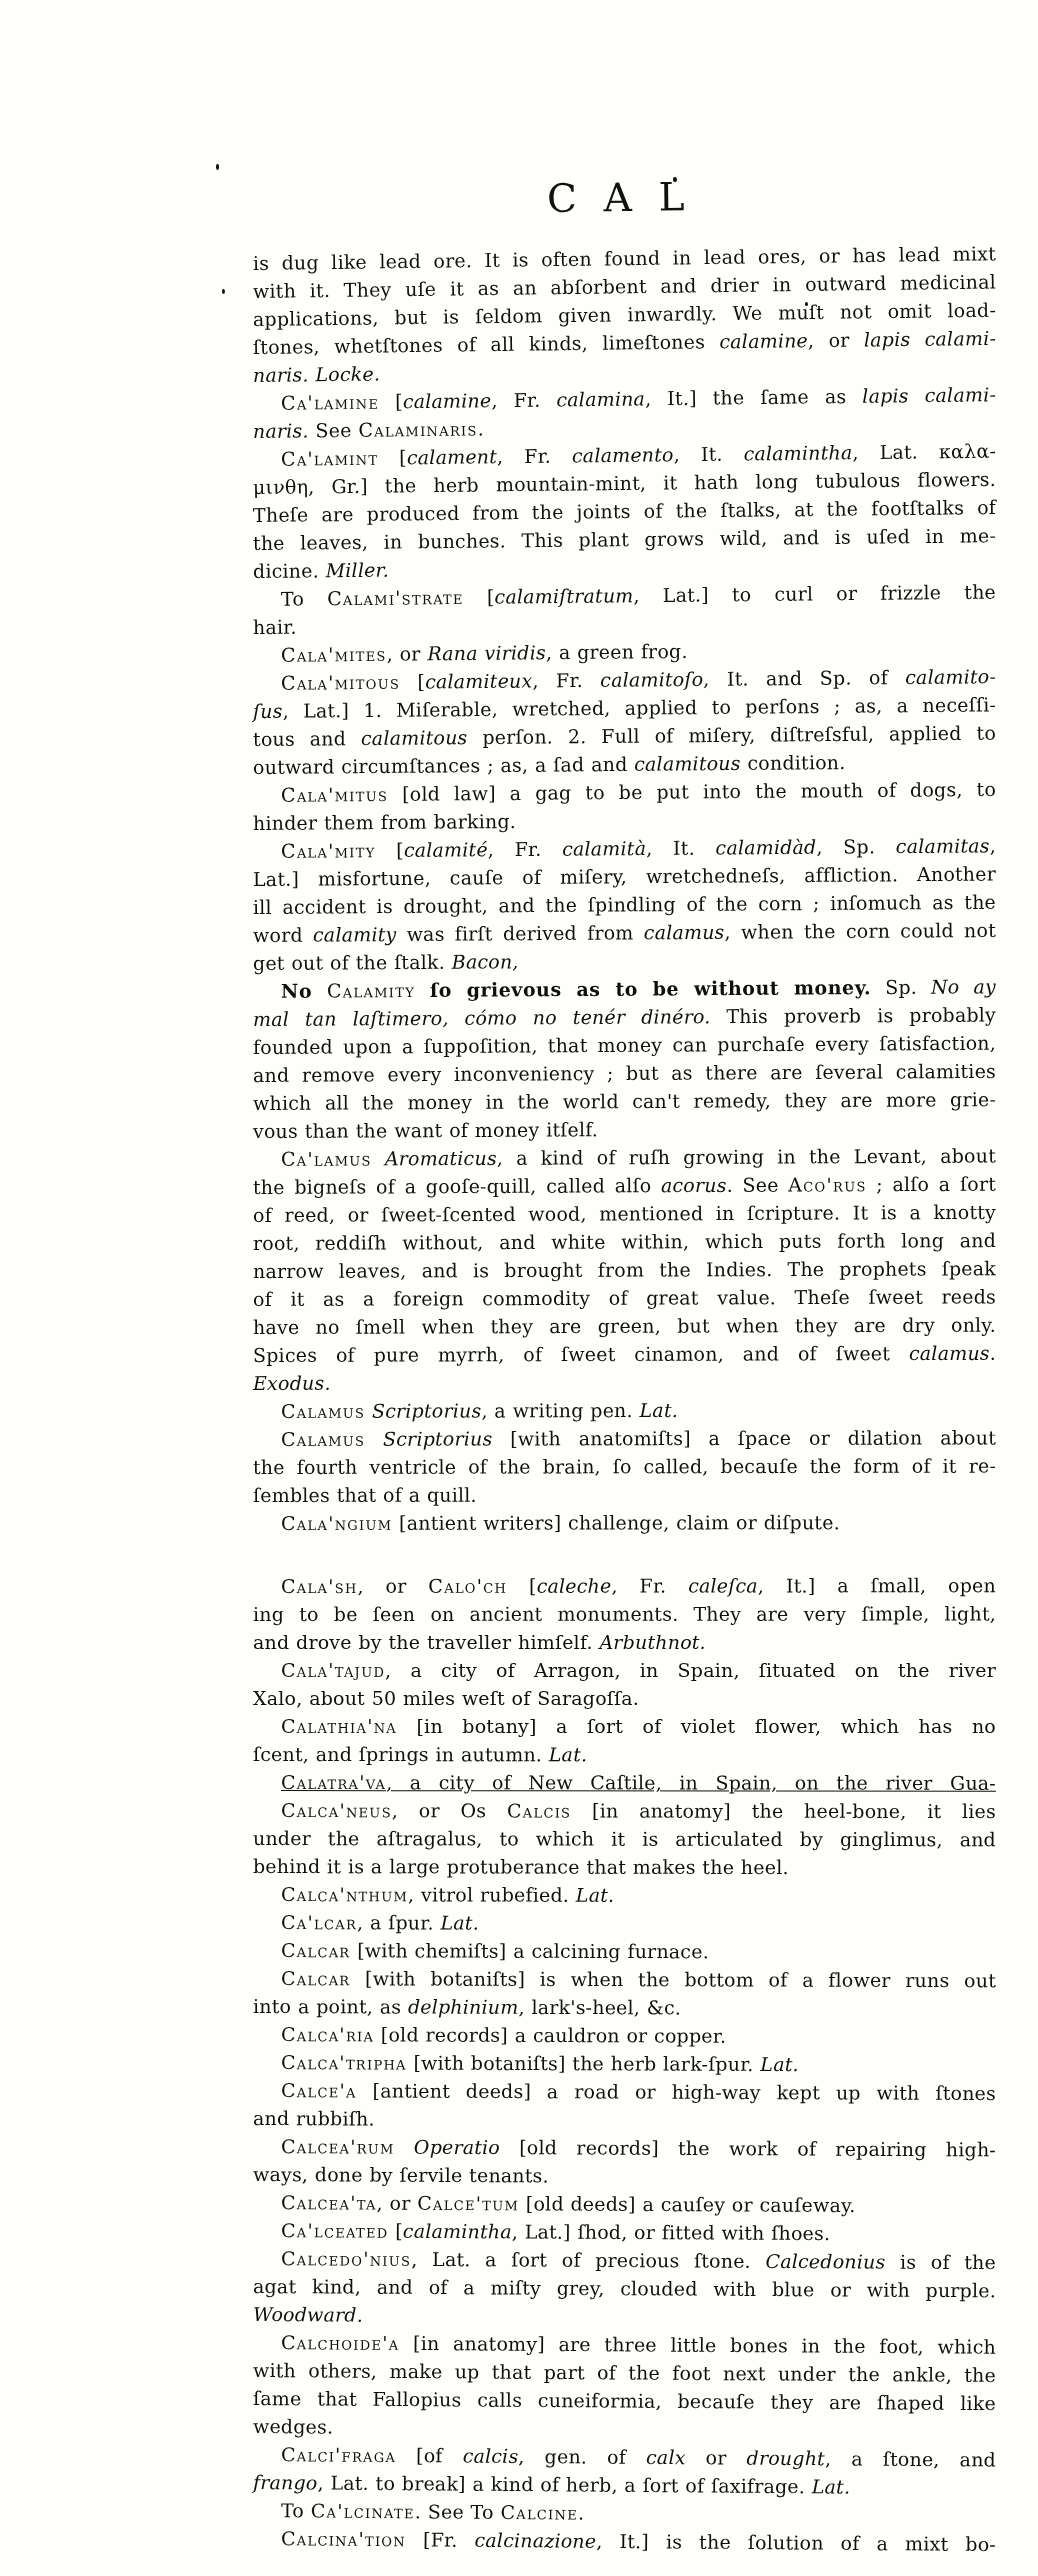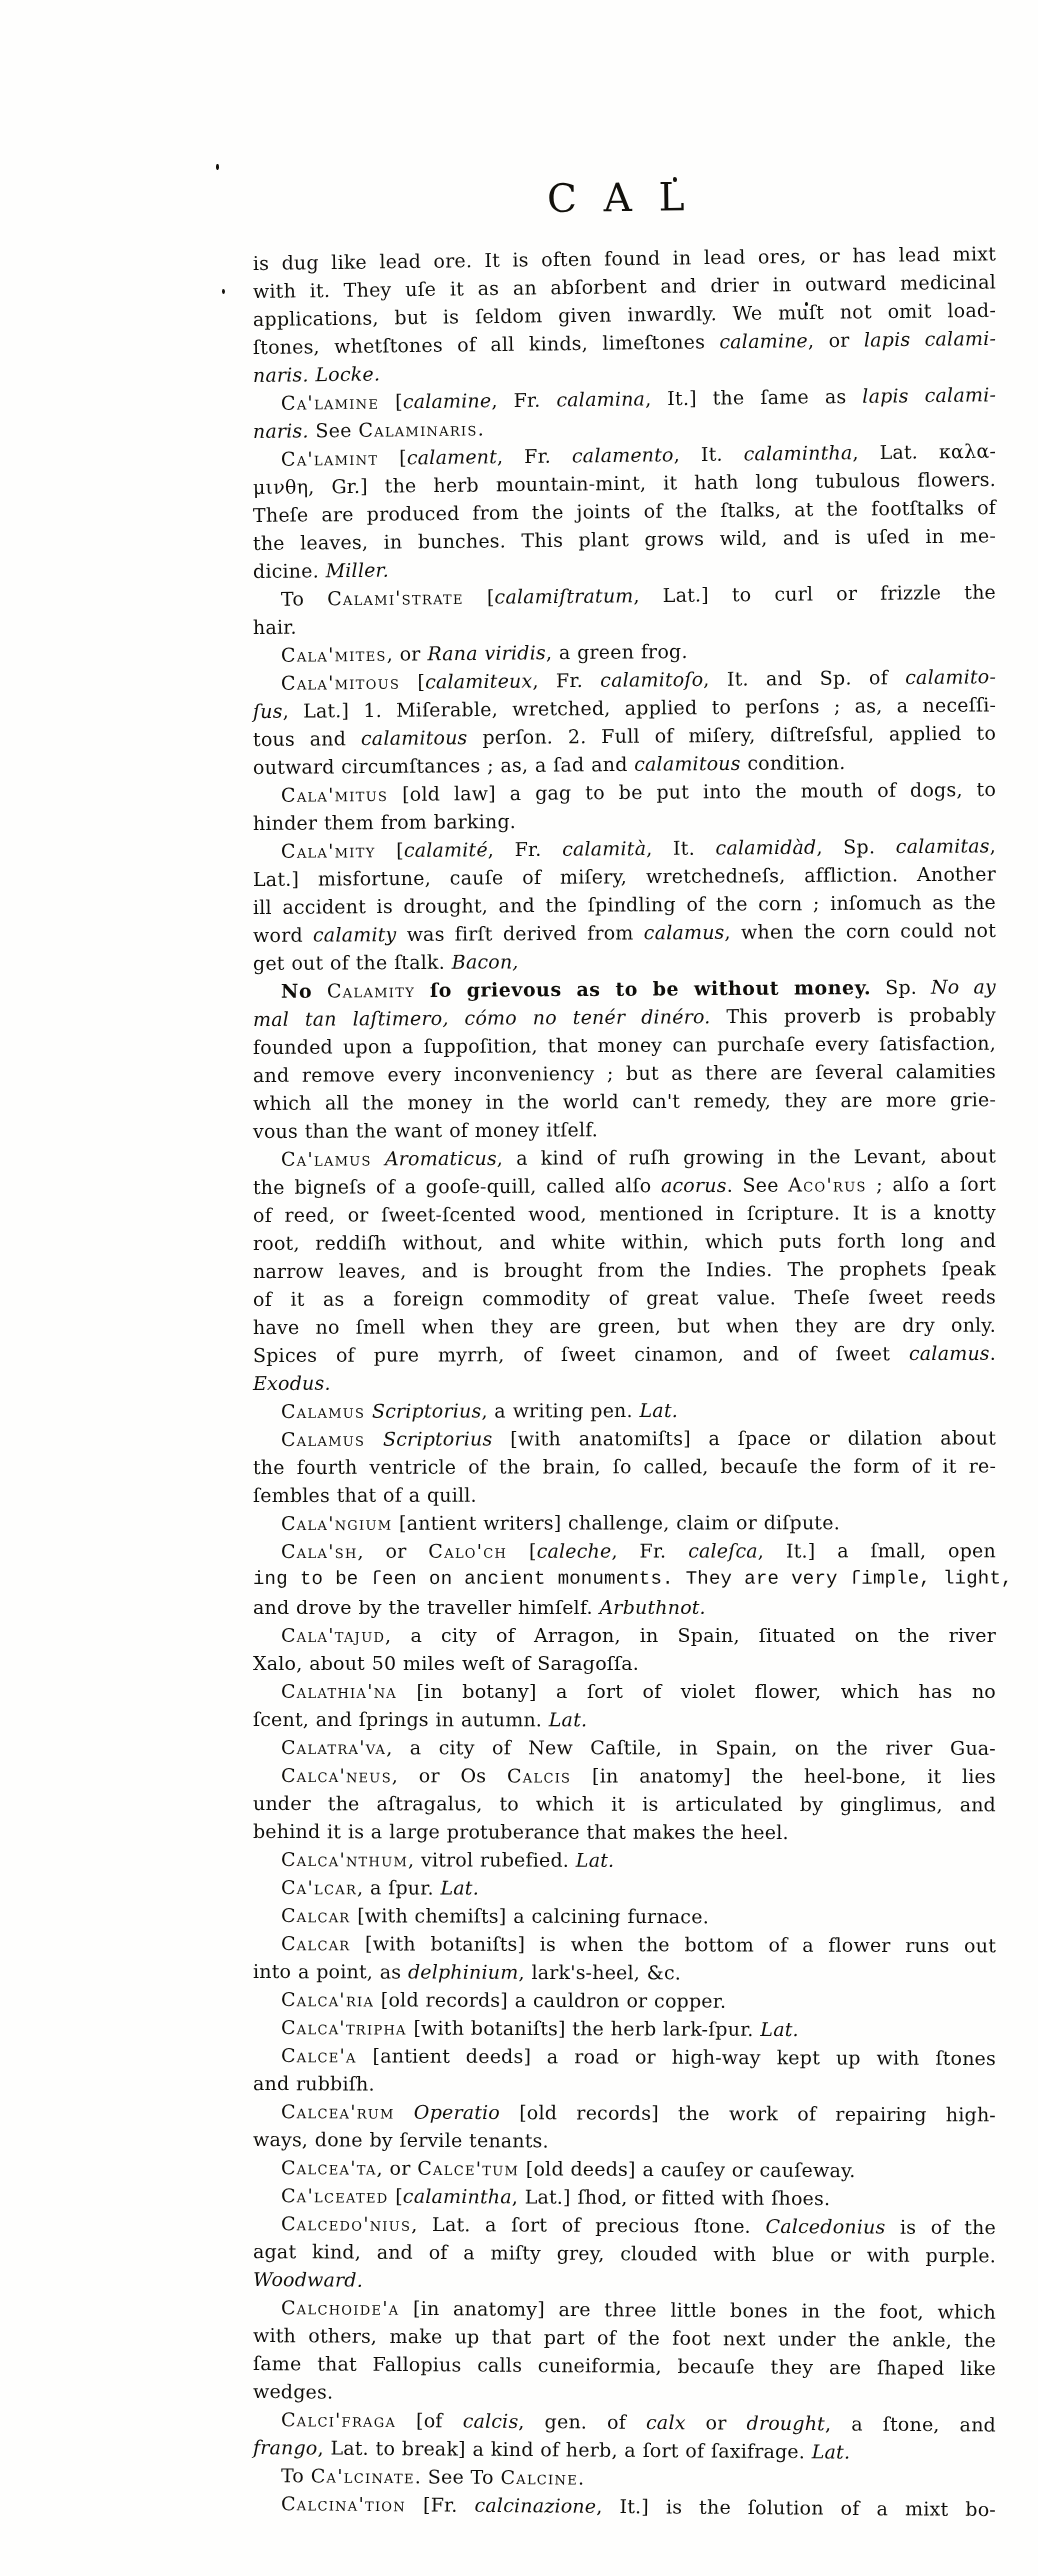--- a/index.html
+++ b/index.html
@@ -97,28 +97,28 @@
       <div class="line just" style="transform: rotate(-0.213deg);"><span class="r">narrow leaves, and is brought from the Indies.   The prophets ſpeak</span></div>
       <div class="line just" style="transform: rotate(-0.199deg);"><span class="r">of it as a foreign commodity of great value.   Theſe ſweet reeds</span></div>
       <div class="line just" style="transform: rotate(-0.184deg);"><span class="r">have no ſmell when they are green, but when they are dry only.</span></div>
       <div class="line just" style="transform: rotate(-0.169deg);"><span class="r">Spices of pure myrrh, of ſweet cinamon, and of ſweet </span><span class="i">calamus</span><span class="r">.</span></div>
       <div class="line" style="transform: rotate(-0.154deg);"><span class="i">Exodus.</span></div>
       <div class="line ind" style="transform: rotate(-0.139deg);"><span class="sc">Calamus</span><span class="i"> Scriptorius</span><span class="r">, a writing pen.   </span><span class="i">Lat.</span></div>
       <div class="line ind just" style="transform: rotate(-0.124deg);"><span class="sc">Calamus</span><span class="i"> Scriptorius</span><span class="r"> [with anatomiſts] a ſpace or dilation about</span></div>
       <div class="line just" style="transform: rotate(-0.109deg);"><span class="r">the fourth ventricle of the brain, ſo called, becauſe the form of it re-</span></div>
       <div class="line" style="transform: rotate(-0.094deg);"><span class="r">ſembles that of a quill.</span></div>
       <div class="line ind" style="transform: rotate(-0.079deg);"><span class="sc">Cala'ngium</span><span class="r"> [antient writers] challenge, claim or diſpute.</span></div>
-      <div class="line ind just" style="transform: rotate(-0.064deg);"><span class="sc">Cala'sh</span><span class="r">, or </span><span class="sc">Calo'ch</span><span class="r"> [</span><span class="i">caleche</span><span class="r">, Fr. </span><span class="i">caleſca</span><span class="r">, It.]  a ſmall, open</span></div>
-      <div class="line just" style="transform: rotate(-0.035deg); font-family: Liberation Mono, monospace;"><span class="r">ing to be ſeen on ancient monuments.   They are very ſimple, light,</span></div>
+      <div class="line ind just" style="transform: rotate(-0.064deg); margin-top: 35px;"><span class="sc">Cala'sh</span><span class="r">, or </span><span class="sc">Calo'ch</span><span class="r"> [</span><span class="i">caleche</span><span class="r">, Fr. </span><span class="i">caleſca</span><span class="r">, It.]  a ſmall, open</span></div>
+      <div class="line just" style="transform: rotate(-0.035deg);"><span class="r">ing to be ſeen on ancient monuments.   They are very ſimple, light,</span></div>
       <div class="line" style="transform: rotate(-0.02deg);"><span class="r">and drove by the traveller himſelf.   </span><span class="i">Arbuthnot.</span></div>
       <div class="line ind just" style="transform: rotate(-0.005deg);"><span class="sc">Cala'tajud</span><span class="r">, a city of Arragon, in Spain, ſituated on the river</span></div>
       <div class="line" style="transform: rotate(0.01deg);"><span class="r">Xalo, about 50 miles weſt of Saragoſſa.</span></div>
       <div class="line ind just" style="transform: rotate(0.025deg);"><span class="sc">Calathia'na</span><span class="r"> [in botany]  a ſort of violet flower, which has no</span></div>
       <div class="line" style="transform: rotate(0.04deg);"><span class="r">ſcent, and ſprings in autumn.   </span><span class="i">Lat.</span></div>
-      <div class="line ind just" style="transform: rotate(0.055deg);"><span class="sc">Calatra'va</span><span class="r">, a city of New Caſtile, in Spain, on the river Gua-</span></div>
+      <div class="line ind just" style="transform: rotate(0.055deg); text-decoration: underline;"><span class="sc">Calatra'va</span><span class="r">, a city of New Caſtile, in Spain, on the river Gua-</span></div>
       <div class="line ind just" style="transform: rotate(0.085deg);"><span class="sc">Calca'neus</span><span class="r">, or Os </span><span class="sc">Calcis</span><span class="r"> [in anatomy] the heel-bone, it lies</span></div>
       <div class="line just" style="transform: rotate(0.1deg);"><span class="r">under the aſtragalus, to which it is articulated by ginglimus, and</span></div>
       <div class="line" style="transform: rotate(0.114deg);"><span class="r">behind it is a large protuberance that makes the heel.</span></div>
       <div class="line ind" style="transform: rotate(0.129deg);"><span class="sc">Calca'nthum</span><span class="r">, vitrol rubefied.   </span><span class="i">Lat.</span></div>
       <div class="line ind" style="transform: rotate(0.144deg);"><span class="sc">Ca'lcar</span><span class="r">, a ſpur.   </span><span class="i">Lat.</span></div>
       <div class="line ind" style="transform: rotate(0.159deg);"><span class="sc">Calcar</span><span class="r"> [with chemiſts] a calcining furnace.</span></div>
       <div class="line ind just" style="transform: rotate(0.174deg);"><span class="sc">Calcar</span><span class="r"> [with botaniſts] is when the bottom of a flower runs out</span></div>
       <div class="line" style="transform: rotate(0.189deg);"><span class="r">into a point, as </span><span class="i">delphinium</span><span class="r">, lark's-heel, &amp;c.</span></div>
       <div class="line ind" style="transform: rotate(0.204deg);"><span class="sc">Calca'ria</span><span class="r"> [old records] a cauldron or copper.</span></div>
       <div class="line ind" style="transform: rotate(0.219deg);"><span class="sc">Calca'tripha</span><span class="r"> [with botaniſts] the herb lark-ſpur.   </span><span class="i">Lat.</span></div>

